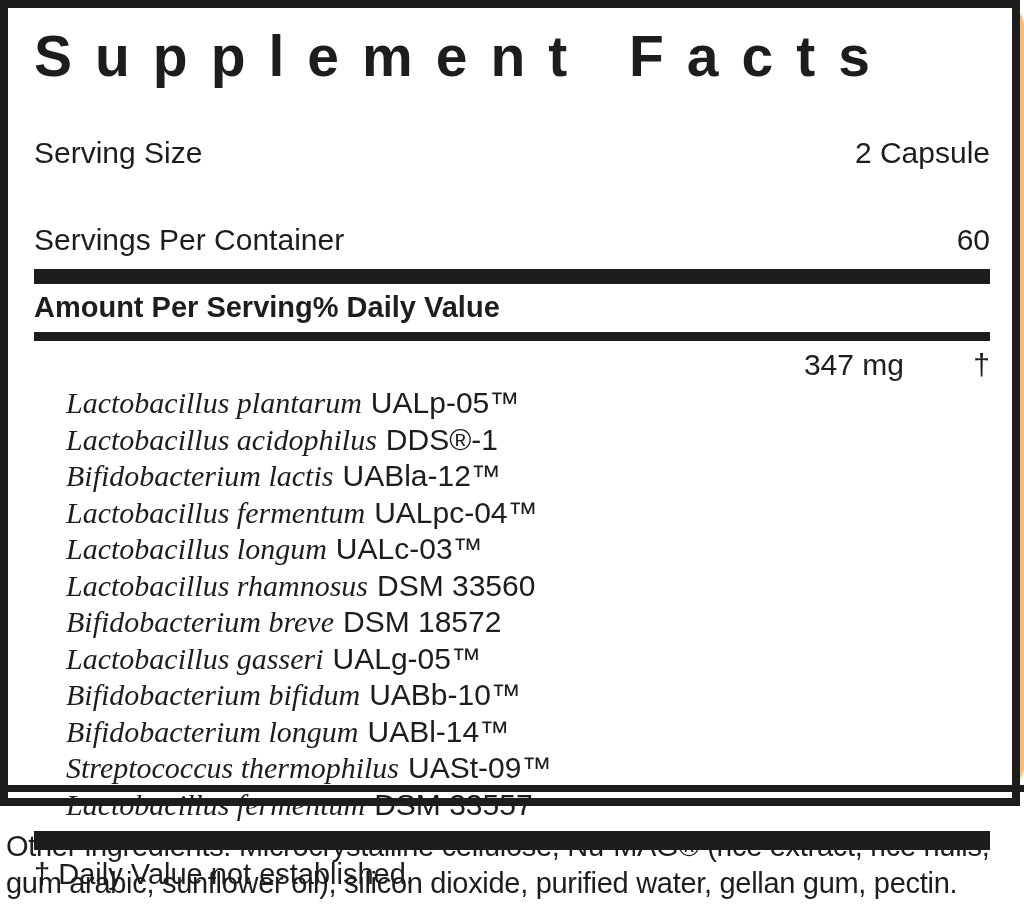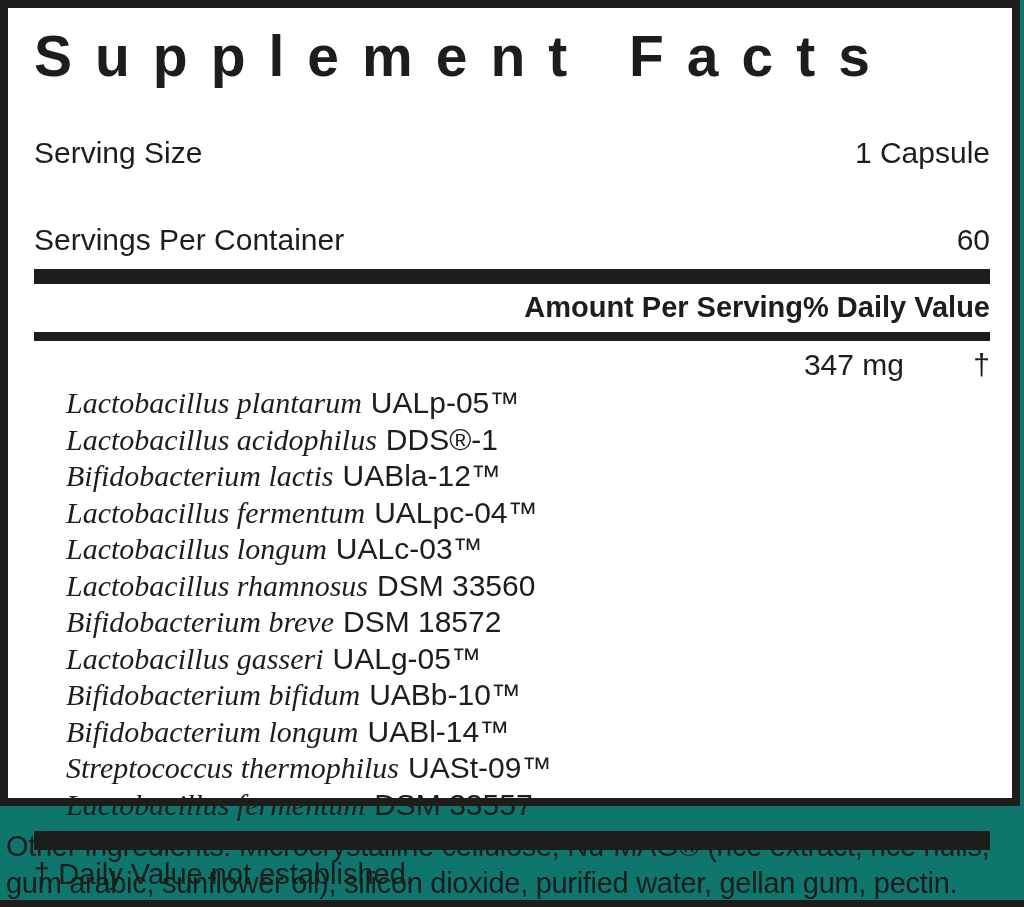--- a/index.html
+++ b/index.html
@@ -4,21 +4,21 @@
 <style>
   * { box-sizing: border-box; }
   html, body {
     margin: 0; padding: 0;
     width: 1024px; height: 907px;
     background: #ffffff;
     color: #1d1d1b;
     font-family: "Liberation Sans", sans-serif;
     overflow: hidden;
   }
-  .page { position: relative; width: 1024px; height: 907px; background: #0f766e; }
+  .page { position: relative; width: 1024px; height: 792px; background: #fdba74; border-radius: 27px; }
 
   .panel {
     position: absolute; top: 0; left: 0;
     width: 1020px; height: 806px;
     border: 8px solid #1d1d1b;
     background: #fff;
     padding: 14px 22px 0 26px;
   }
 
   .title {
@@ -34,21 +34,21 @@
   .kv-row {
     display: flex; justify-content: space-between; align-items: center;
     font-size: 30px; line-height: 39px; margin-top: 48px;
   }
 
   .bar-thick  { height: 15px; background: #1d1d1b; margin-top: 10px; }
   .bar-medium { height: 9px;  background: #1d1d1b; }
   .bar-heavy  { height: 19px; background: #1d1d1b; margin-top: 8px; }
 
   .col-headers {
-    display: flex; justify-content: flex-end; align-items: baseline;
+    display: flex; justify-content: flex-start; align-items: baseline;
     font-size: 29px; font-weight: bold;
     padding: 7px 0 8px 0;
   }
 
   .blend-row {
     display: flex; align-items: baseline;
     font-size: 30px; line-height: 40px; margin-top: 4px;
     white-space: nowrap;
   }
   .blend-fill { flex: 1; }
@@ -87,21 +87,21 @@
 
 <div class="page">
 
   <div class="panel">
 
     <div class="title">Supplement Facts</div>
 
     <div class="serving-block">
       <div class="kv-row">
         <span>Serving Size</span>
-        <span>1 Capsule</span>
+        <span>2 Capsule</span>
       </div>
       <div class="kv-row">
         <span>Servings Per Container</span>
         <span>60</span>
       </div>
     </div>
 
     <div class="bar-thick"></div>
 
     <div class="col-headers">

